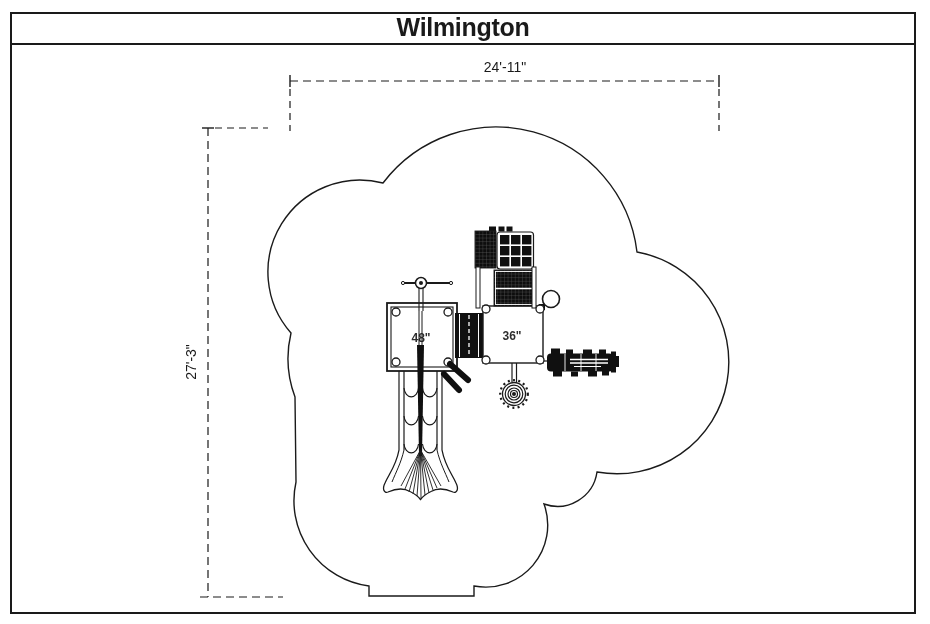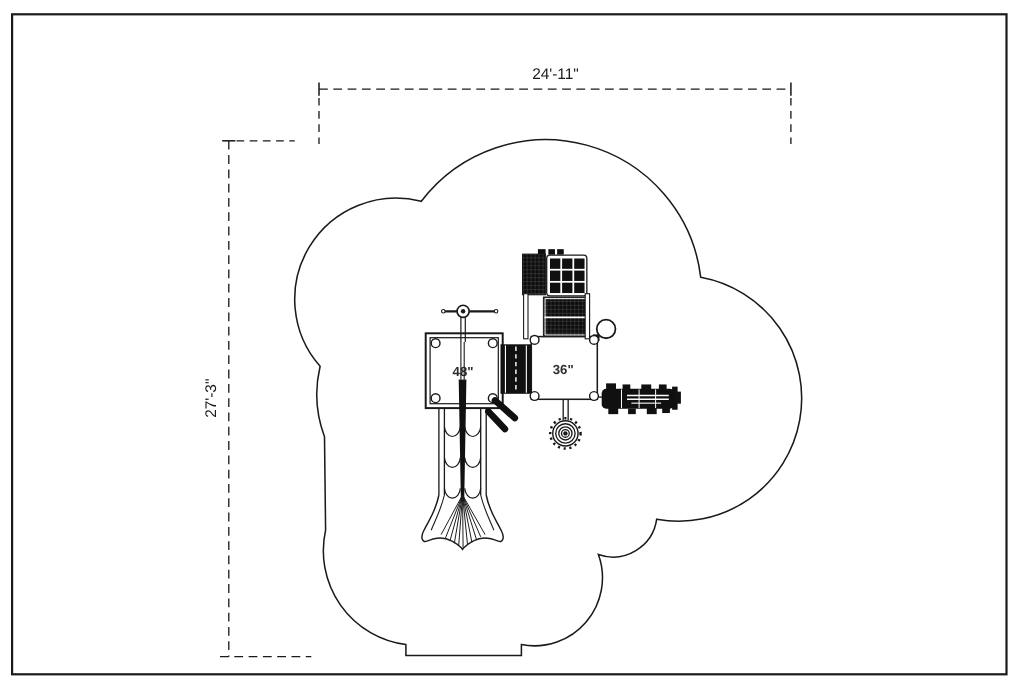--- a/index.html
+++ b/index.html
@@ -19,20 +19,23 @@
   .k{fill:var(--panel,#101010);stroke:none;}
   .w{stroke:#fff;fill:none;}
   text.dim{font-family:"Liberation Sans",sans-serif;font-size:14px;fill:var(--line,#1a1a1a);}
   text.plat{font-family:"Liberation Sans",sans-serif;font-size:12px;font-weight:bold;fill:var(--label,#2e2e2e);}
 </style>
 </head>
 <body>
 
 <div class="page">
   <div class="frame"></div>
+  <div class="titlebar">
+    <span>Wilmington</span>
+  </div>
 
   <svg class="draw" width="930" height="624" viewBox="0 0 930 624">
     <defs>
       <pattern id="hatch" width="3.6" height="3.6" patternUnits="userSpaceOnUse">
         <rect width="3.6" height="3.6" fill="#0d0d0d"></rect>
         <path d="M0 0H3.6M0 0V3.6" stroke="#ffffff" stroke-width="0.55" opacity="0.4"></path>
       </pattern>
     </defs>
 
     <g>

